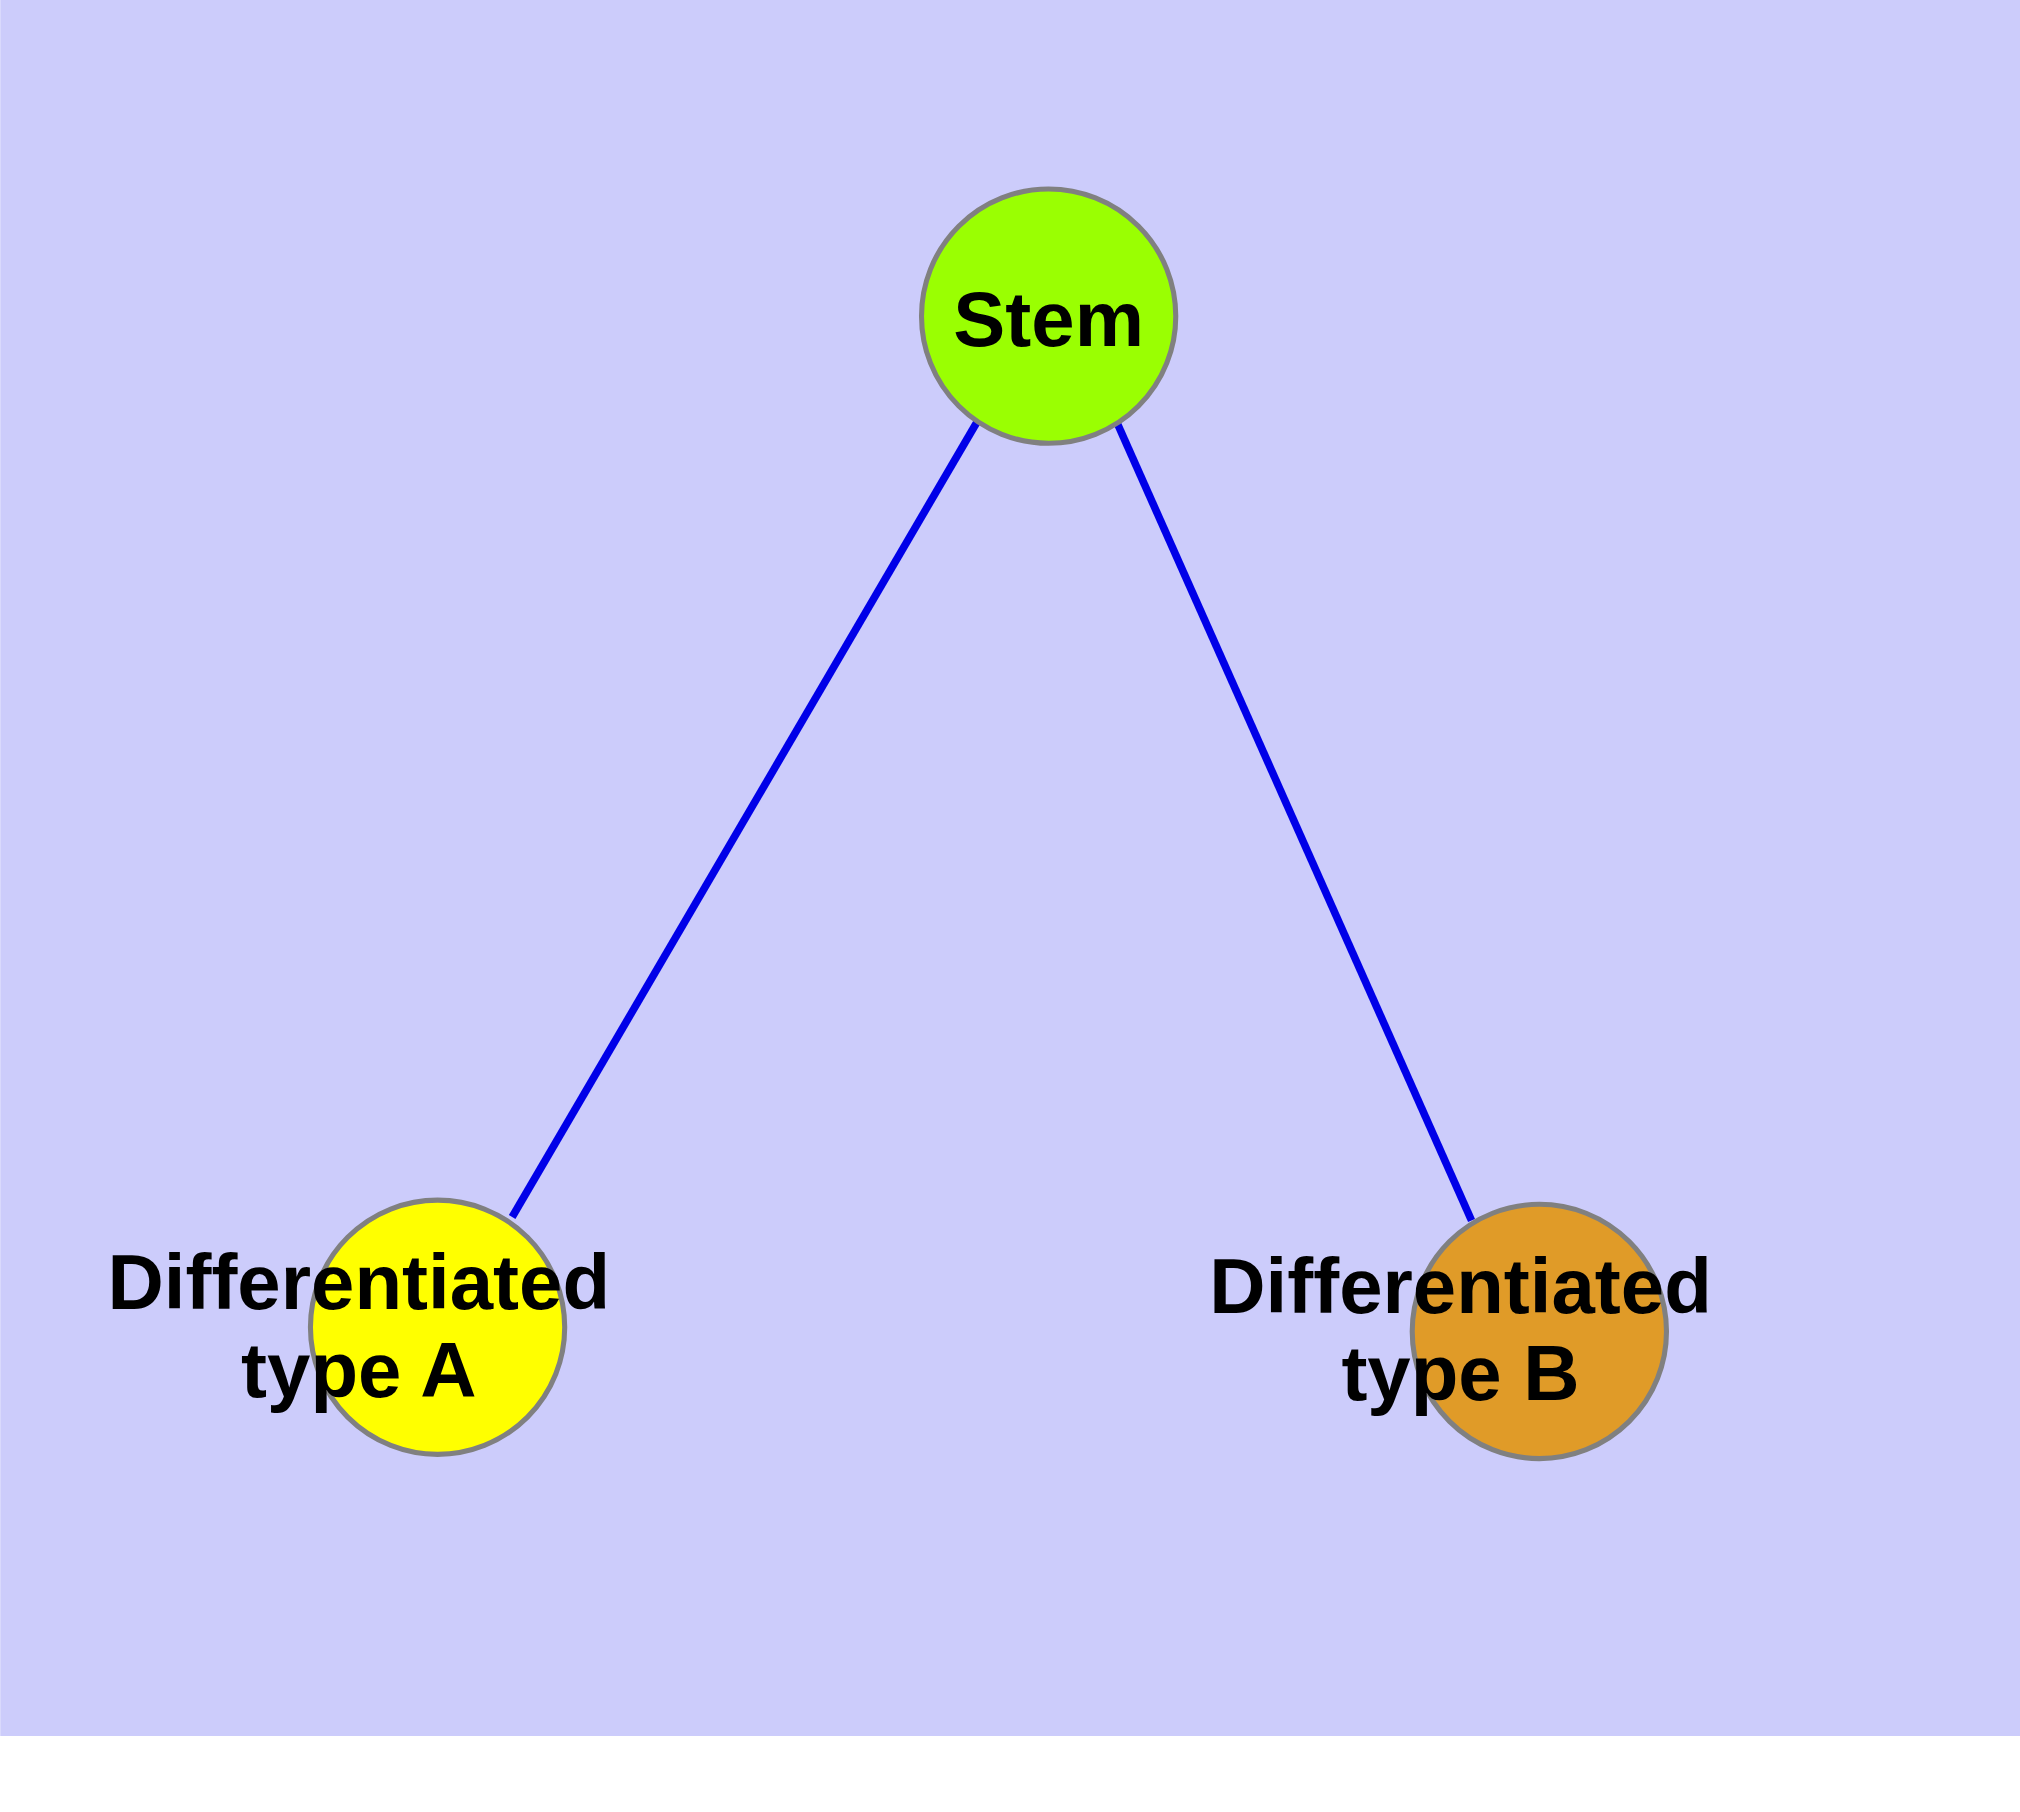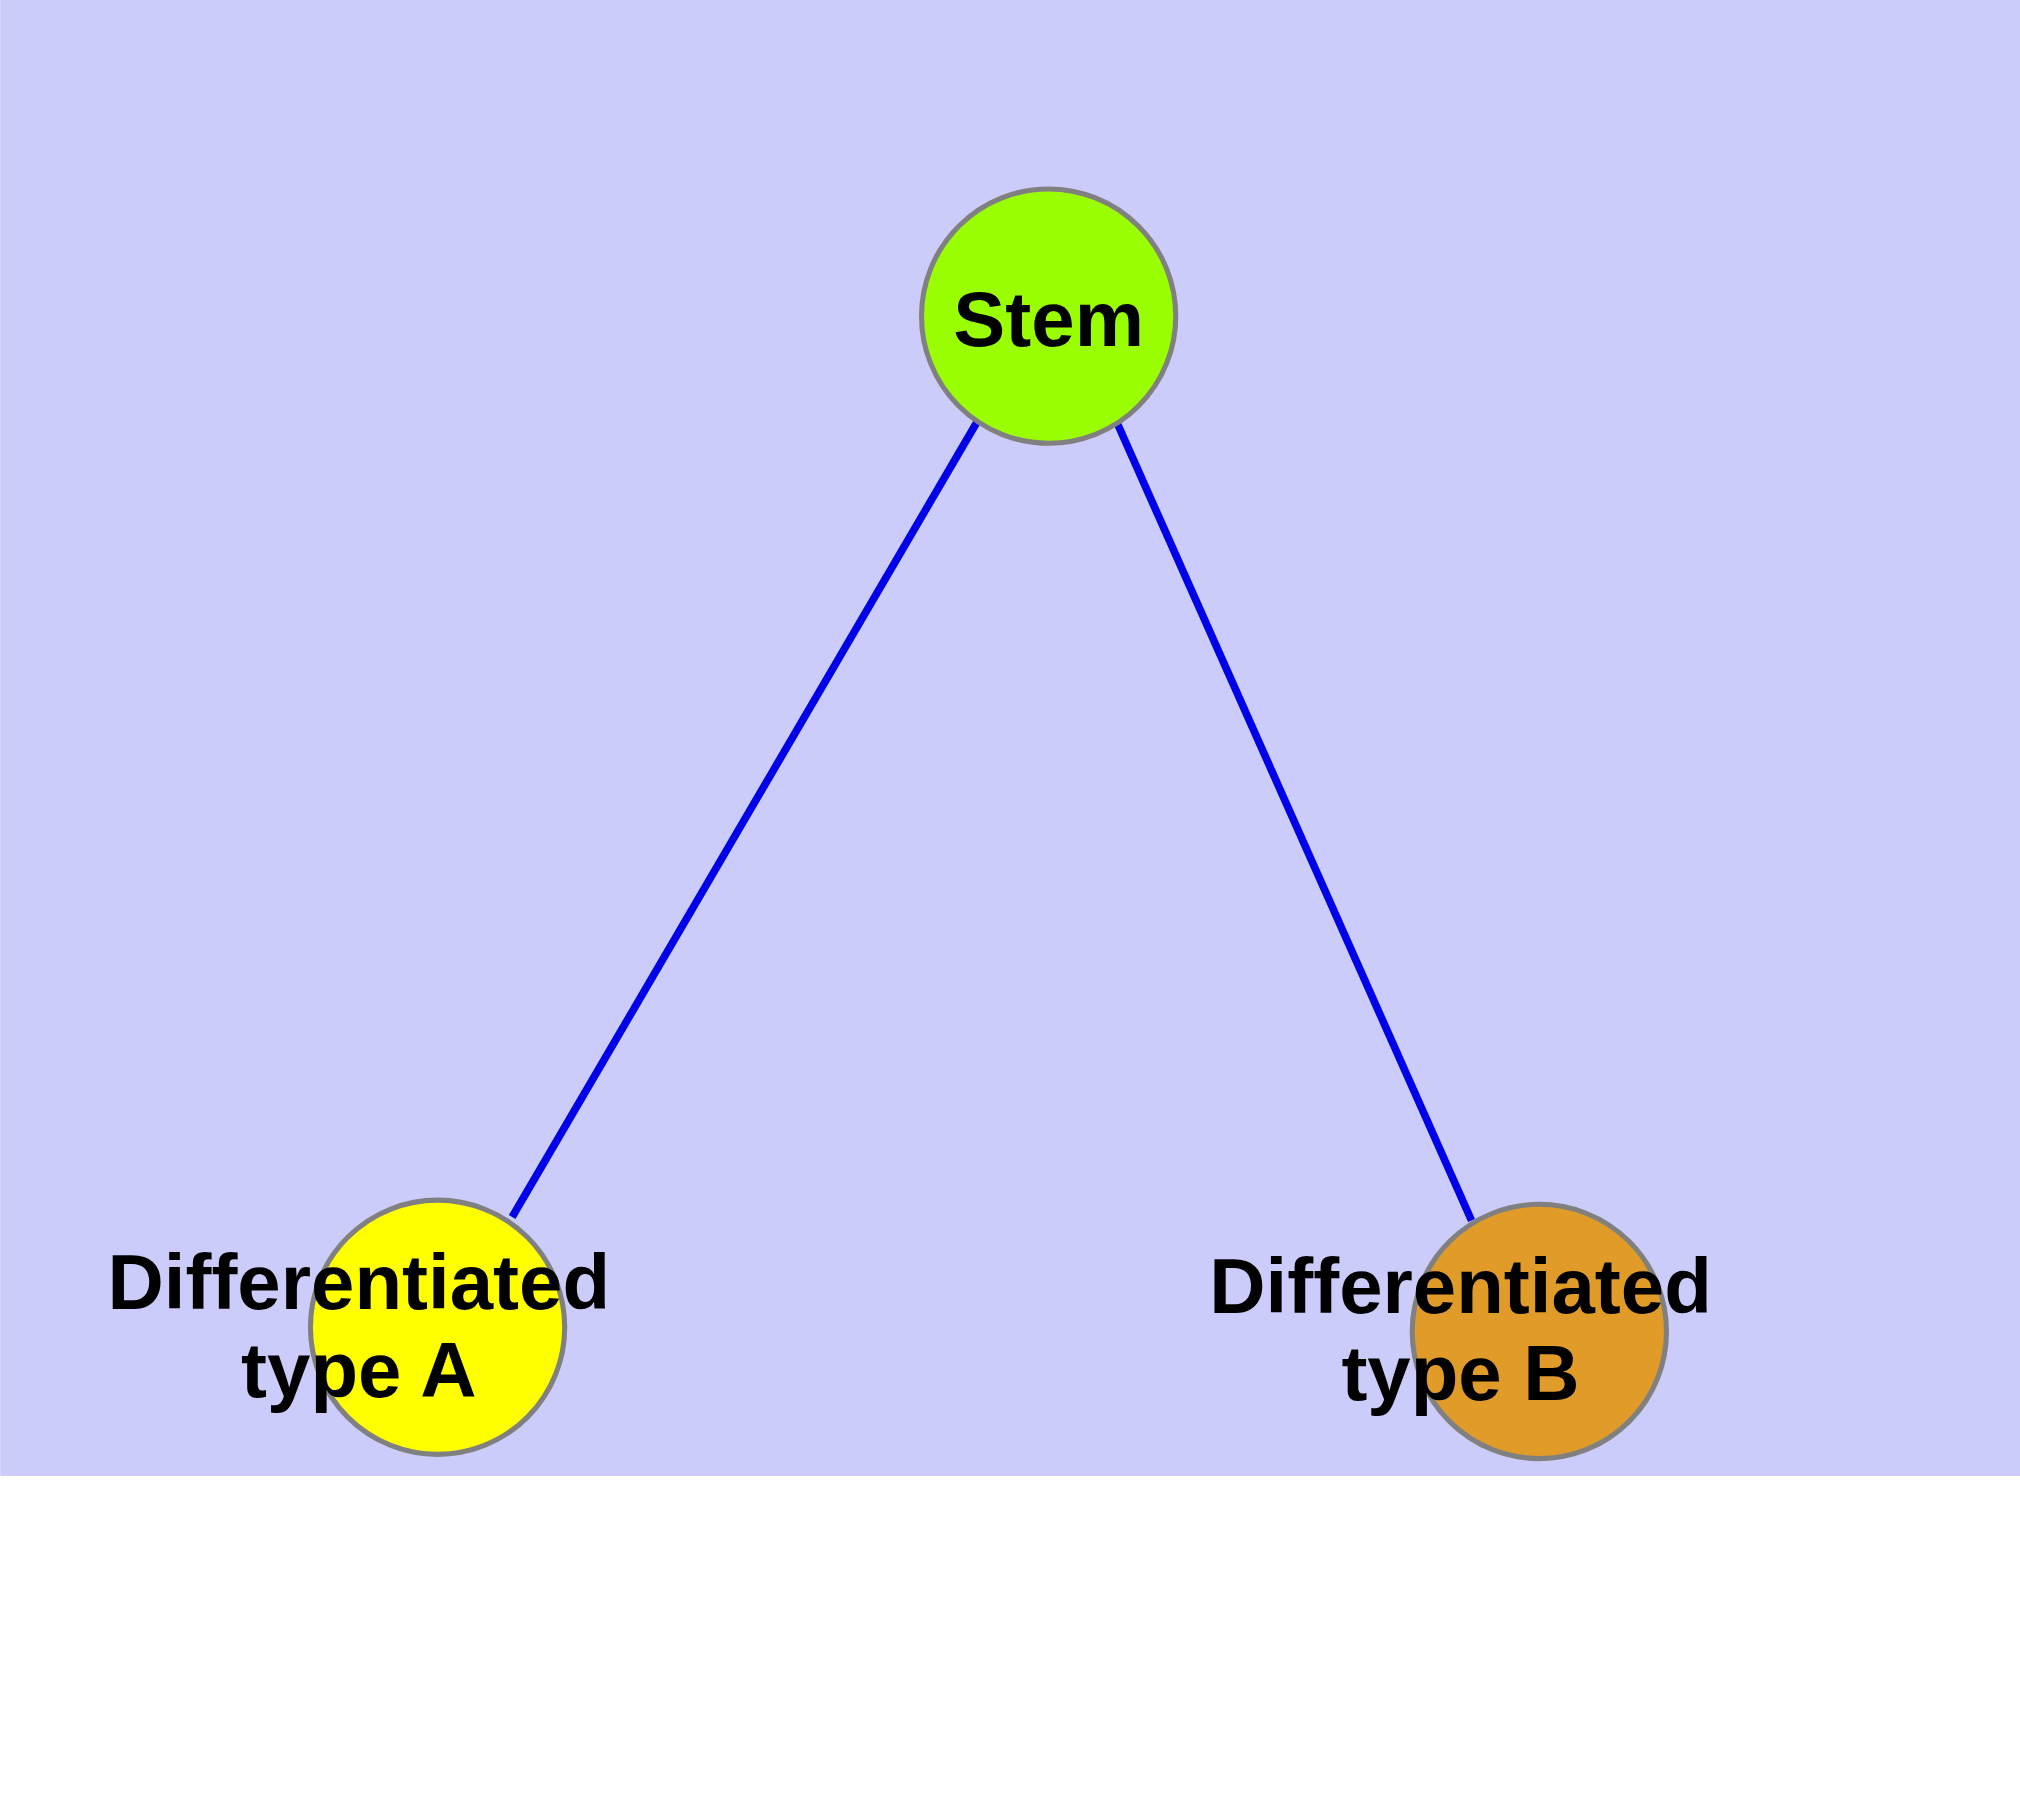--- a/index.html
+++ b/index.html
@@ -26,21 +26,21 @@
   .node-label {
     font-weight: bold;
     fill: #000000;
     font-family: "Liberation Sans", "DejaVu Sans", sans-serif;
     dominant-baseline: alphabetic;
   }
 </style>
 </head>
 <body>
 
-<div id="canvas" style="width: 2021px; height: 1476px;">
+<div id="canvas" style="width: 2021px; height: 1736px;">
   <svg id="graph-svg" viewBox="0 0 2384 2138" xmlns="http://www.w3.org/2000/svg" style="width: 2021px; height: 1812px;">
 
     <rect id="bg-rect" x="0" y="0" width="2384" height="2138" fill="#ccccfb"></rect>
 
     <g id="edges-layer">
         <line x1="1153" y1="497" x2="604" y2="1436" stroke="#0000e8" stroke-width="9" stroke-linecap="butt"></line>
         <line x1="1316" y1="495" x2="1736" y2="1440" stroke="#0000e8" stroke-width="9" stroke-linecap="butt"></line>
       </g>
     <g id="nodes-layer">
         <circle cx="1237" cy="373" r="150" fill="#9aff02" stroke="#808080" stroke-width="6"></circle>

